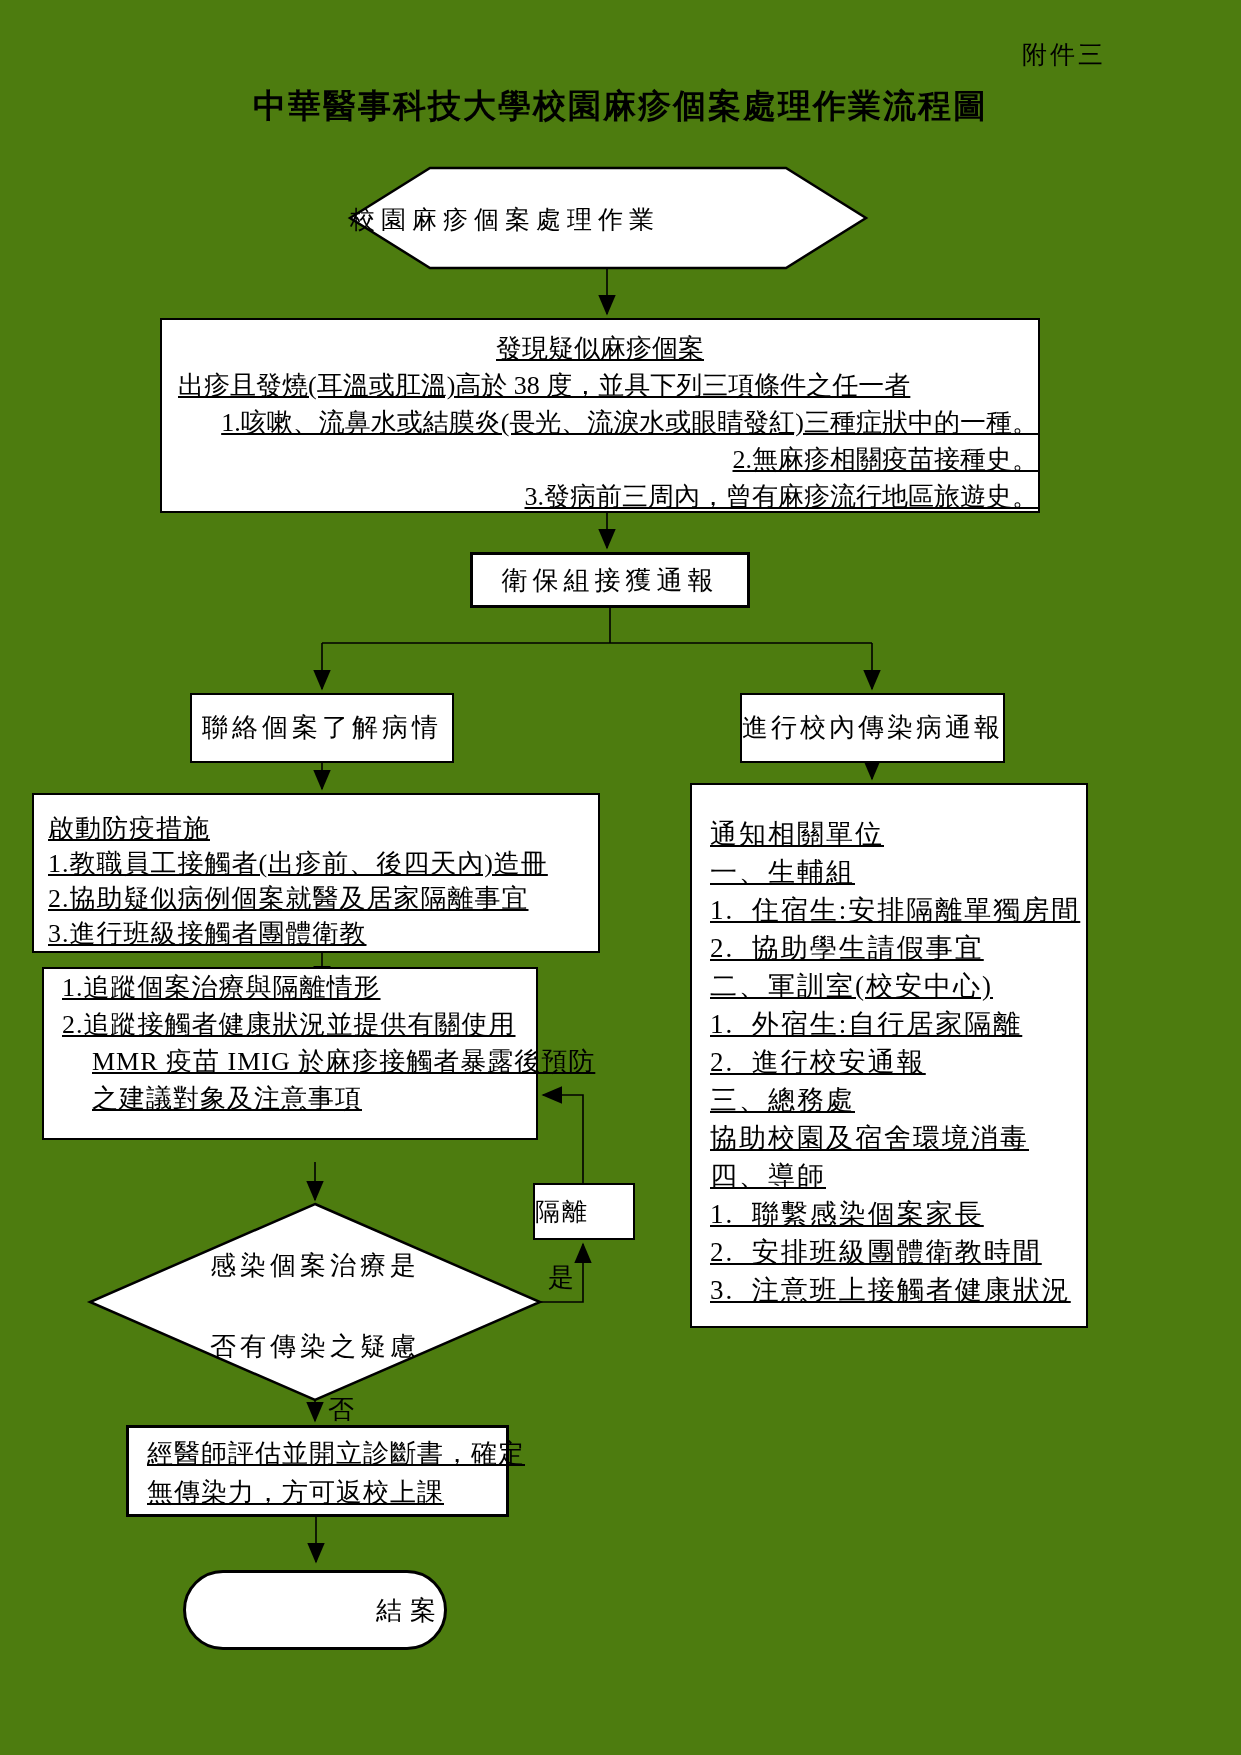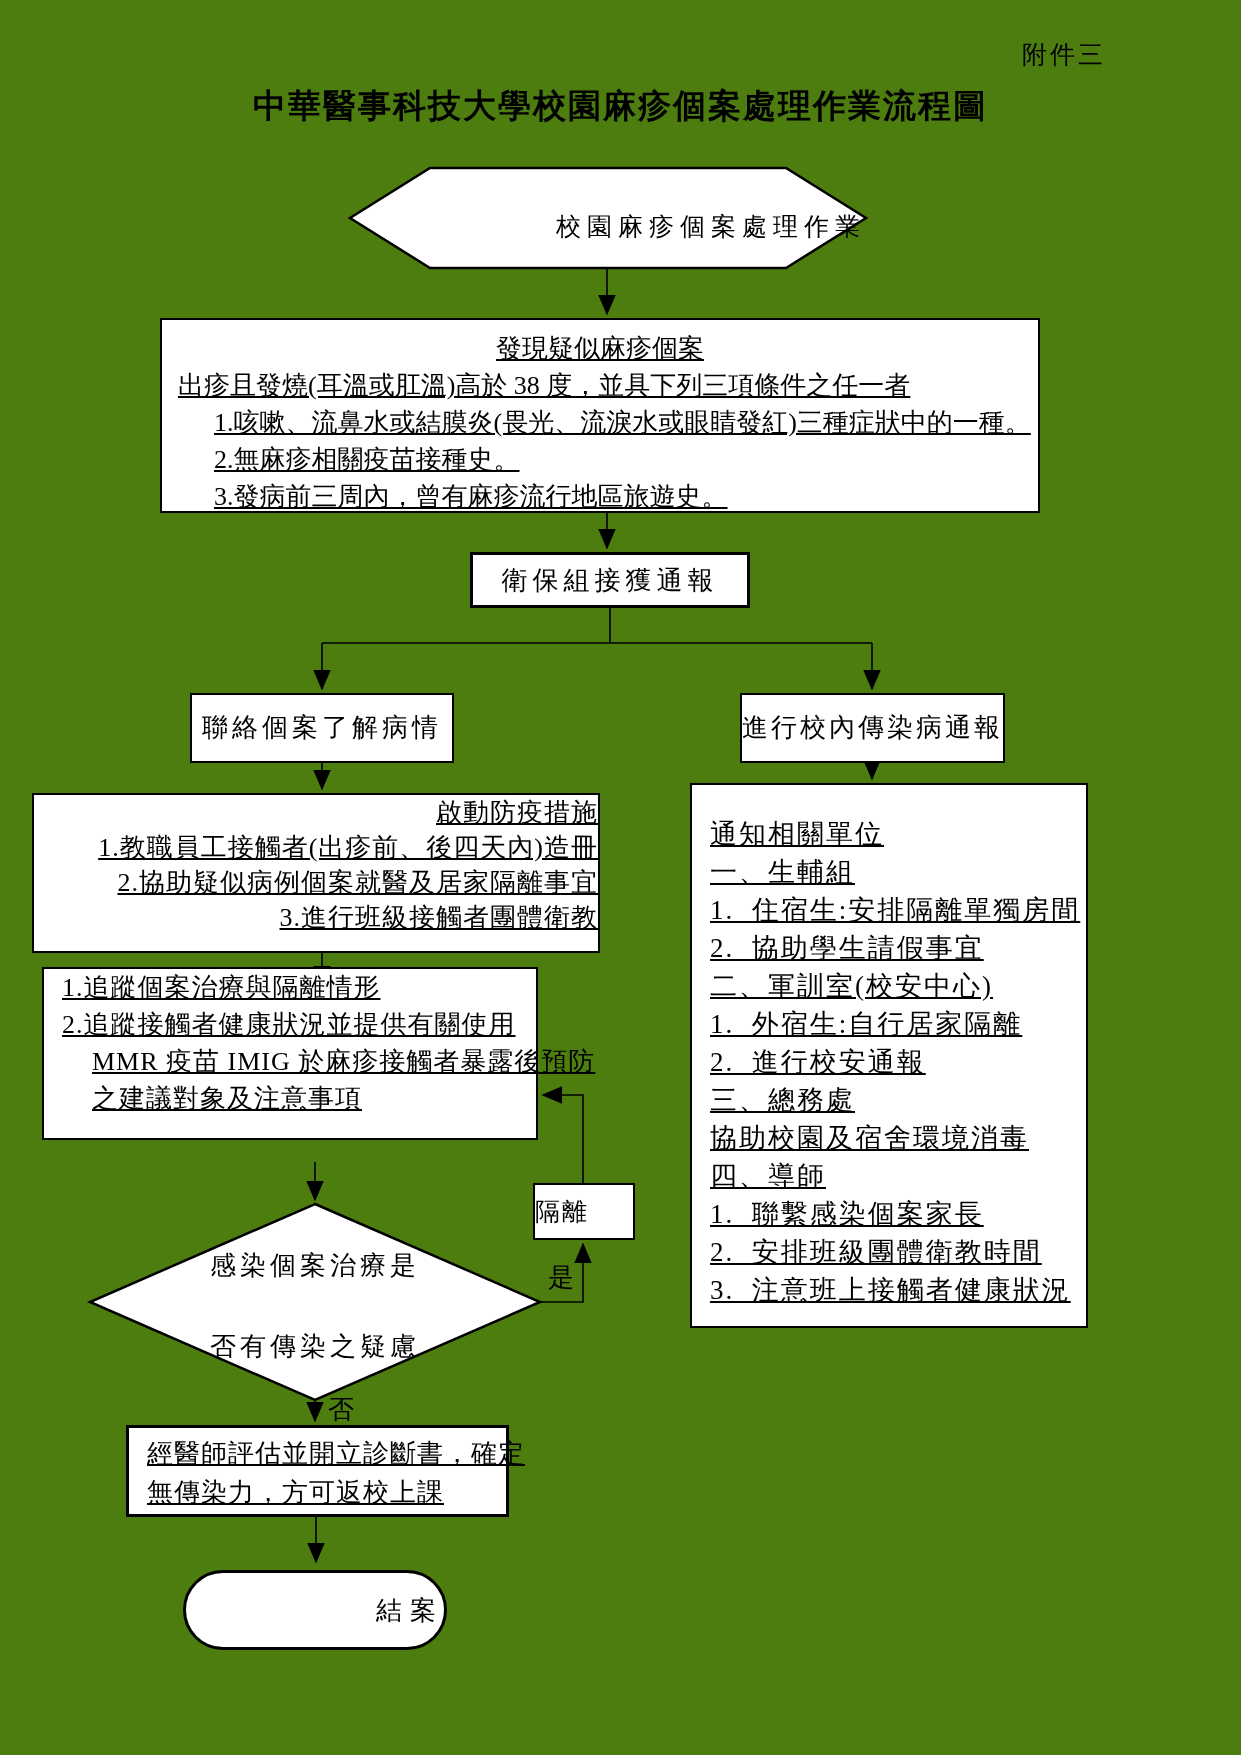--- a/index.html
+++ b/index.html
@@ -20,49 +20,49 @@
   .attachment{
     left:1022px;top:38px;width:200px;
     font-size:25px;letter-spacing:3px;
   }
   .doc-title{
     left:0;top:84px;width:1241px;
     text-align:center;
     font-size:33px;font-weight:bold;letter-spacing:2px;
   }
   .hex-label{
-    left:350px;top:210px;width:516px;
-    text-align:right;font-size:25px;letter-spacing:6px;
+    left:350px;top:203px;width:516px;
+    text-align:left;font-size:25px;letter-spacing:6px;
   }
   .box{
     position:absolute;
     border:2.5px solid #000;
     background:#fff;
     box-sizing:border-box;
     font-size:26px;
   }
   .line{display:block;white-space:pre;line-height:37px;text-decoration:underline;}
   .suspect-box{left:160px;top:318px;width:880px;height:195px;padding-top:10px;}
   .suspect-box .c-title{text-align:center;line-height:37px;}
   .suspect-box .intro{padding-left:16px;}
-  .suspect-box .item{padding-left:52px;}
+  .suspect-box .item{padding-left:52px;text-align:right;}
   .report-box{
     left:470px;top:552px;width:280px;height:56px;
     border-width:3px;
     text-align:center;line-height:52px;letter-spacing:5px;
   }
   .contact-box{
     left:190px;top:693px;width:264px;height:70px;
     text-align:center;line-height:66px;letter-spacing:4px;
   }
   .notify-box{
     left:740px;top:693px;width:265px;height:70px;
     text-align:center;line-height:66px;letter-spacing:3px;
   }
-  .prevention-box{left:32px;top:793px;width:568px;height:160px;padding:0 0 0 14px;text-align:right;}
+  .prevention-box{left:32px;top:793px;width:568px;height:160px;padding:16px 0 0 14px;}
   .prevention-box .line{line-height:35px;letter-spacing:1px;}
   .tracking-box{left:42px;top:967px;width:496px;height:173px;padding:0 0 0 18px;}
   .tracking-box .line{letter-spacing:1px;}
   .tracking-box .indent{padding-left:30px;}
   .units-box{left:690px;top:783px;width:398px;height:545px;padding:30px 0 0 18px;}
   .units-box .line{line-height:38px;letter-spacing:2px;font-size:27px;}
   .isolation-box{
     left:533px;top:1183px;width:102px;height:57px;
     text-align:left;line-height:53px;font-size:25px;letter-spacing:2px;
   }

